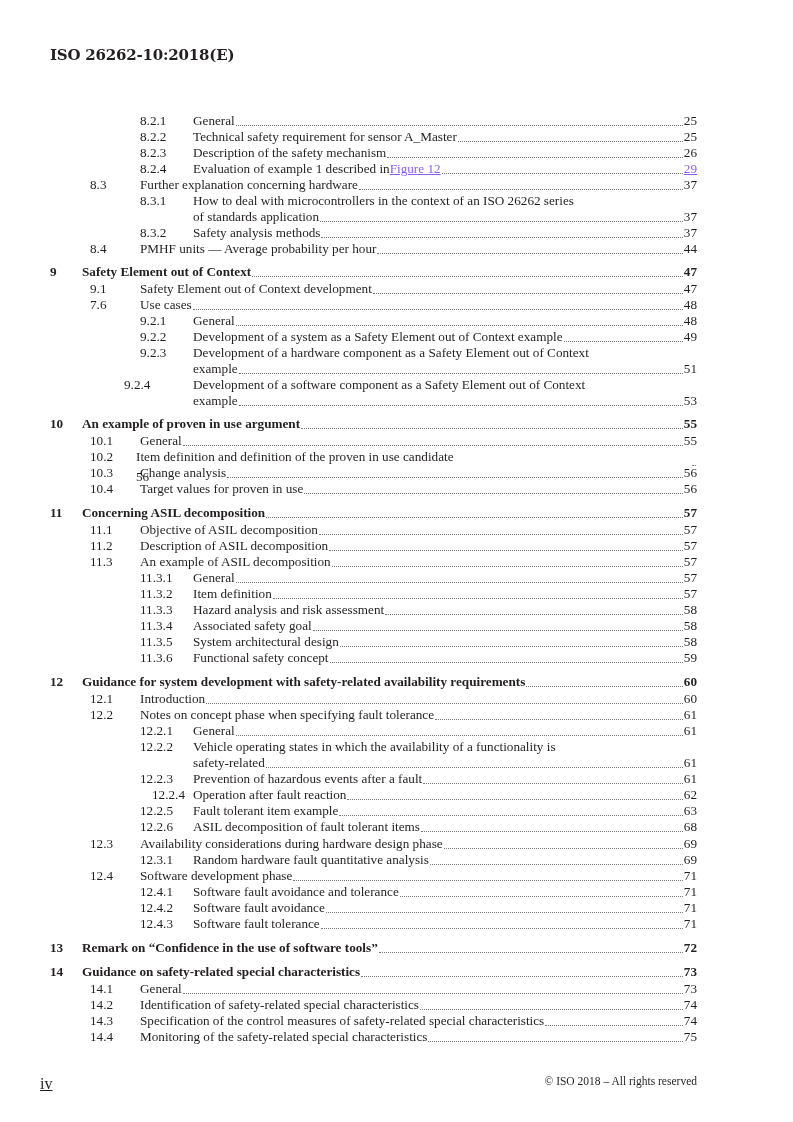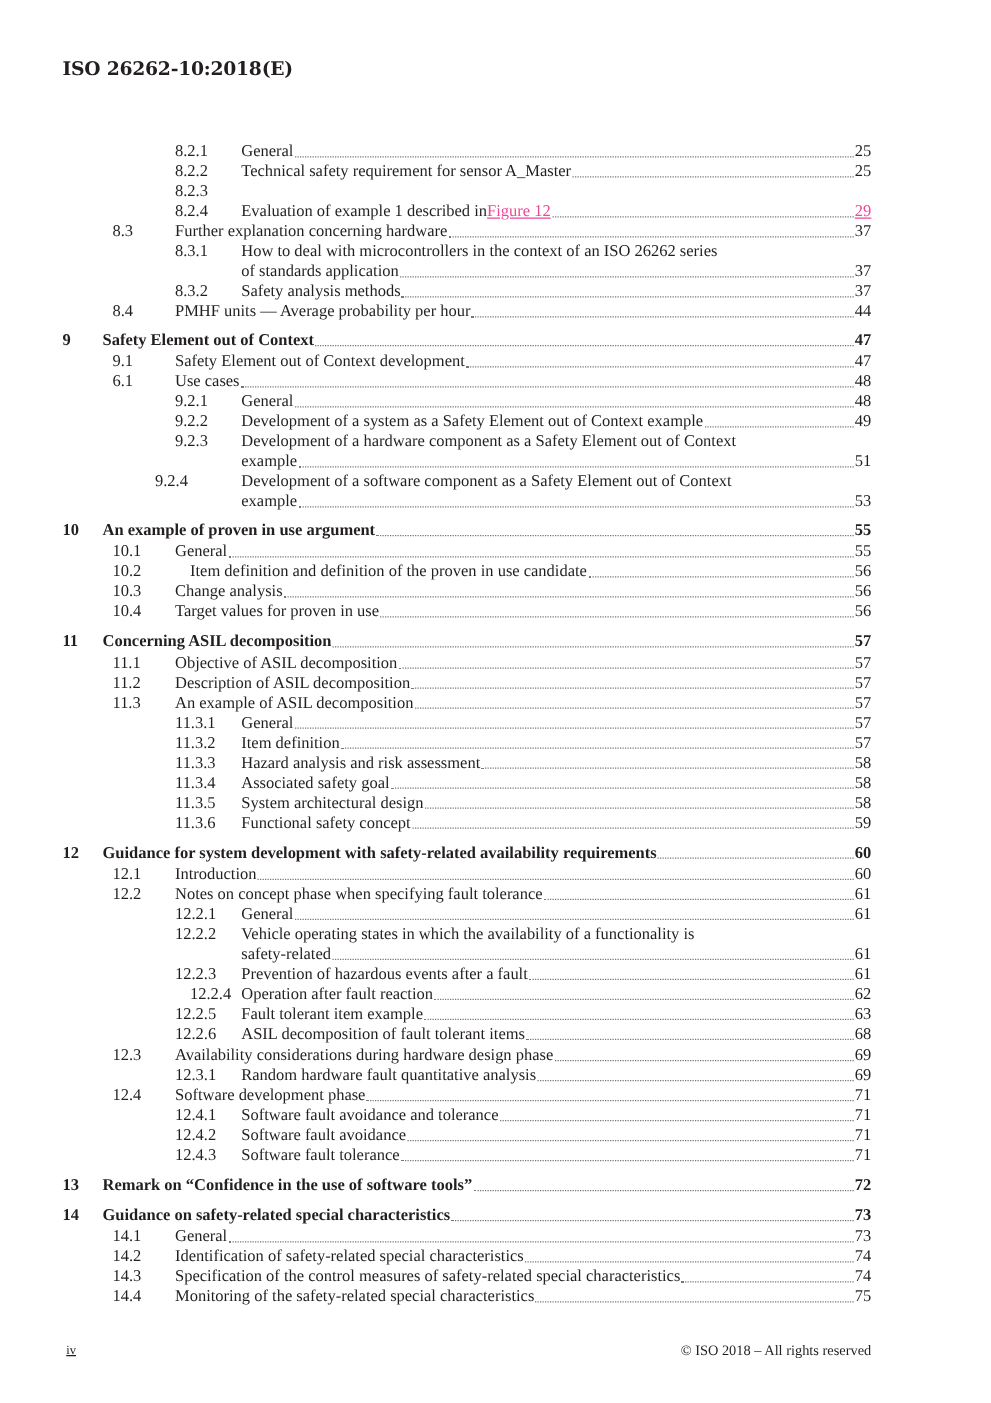--- a/index.html
+++ b/index.html
@@ -25,23 +25,23 @@
     white-space: nowrap;
     justify-content: center;
   }
   .txt { white-space: nowrap; }
   .dots {
     flex: 1; border-bottom: 1px dotted #777; margin: 0 1px 3px 1px; height: 0;
     min-width: 4px; align-self: flex-end;
   }
   .pg { white-space: nowrap; text-align: right; min-width: 12px; }
   .bold { font-weight: bold; }
-  .link { color: #ec4899; text-decoration: underline; }
+  .link { color: #8b5cf6; text-decoration: underline; }
   .cont { position: absolute; white-space: nowrap; }
-  .footer-left { position: absolute; left: 53px; top: 1075px; font-family: "Liberation Serif", serif; font-size: 10px; text-decoration: underline; }
+  .footer-left { position: absolute; left: 40px; top: 1075px; font-family: "Liberation Serif", serif; font-size: 16px; text-decoration: underline; }
   .footer-right { position: absolute; right: 96px; top: 1075px; font-family: "Liberation Serif", serif; font-size: 11.5px; }
 </style>
 </head>
 <body>
 
 <div class="doc-id">ISO 26262-10:2018(E)</div>
 
 <div class="toc" id="toc">
     <div class="row" style="top: 113px;">
       <span class="num" style="left: 140px;">8.2.1</span>
@@ -54,20 +54,25 @@
     <div class="row" style="top: 129px;">
       <span class="num" style="left: 140px;">8.2.2</span>
       <div class="line" style="left: 193px;">
         <span class="txt">Technical safety requirement for sensor A_Master</span>
         <span class="dots"></span>
         <span class="pg">25</span>
       </div>
     </div>
     <div class="row" style="top: 145px;">
       <span class="num" style="left: 140px;">8.2.3</span>
+      <div class="line" style="left: 193px;">
+        <span class="txt">Description of the safety mechanism</span>
+        <span class="dots"></span>
+        <span class="pg">26</span>
+      </div>
     </div>
     <div class="row" style="top: 161px;">
       <span class="num" style="left: 140px;">8.2.4</span>
       <div class="line" style="left: 193px;">
         <span class="txt">Evaluation of example 1 described in </span>
         <span class="link">Figure 12</span>
         <span class="dots"></span>
         <span class="pg link">29</span>
       </div>
     </div>
@@ -114,21 +119,21 @@
     </div>
     <div class="row" style="top: 281px;">
       <span class="num" style="left: 90px;">9.1</span>
       <div class="line" style="left: 140px;">
         <span class="txt">Safety Element out of Context development</span>
         <span class="dots"></span>
         <span class="pg">47</span>
       </div>
     </div>
     <div class="row" style="top: 297px;">
-      <span class="num" style="left: 90px;">6.1</span>
+      <span class="num" style="left: 90px;">7.6</span>
       <div class="line" style="left: 140px;">
         <span class="txt">Use cases</span>
         <span class="dots"></span>
         <span class="pg">48</span>
       </div>
     </div>
     <div class="row" style="top: 313px;">
       <span class="num" style="left: 140px;">9.2.1</span>
       <div class="line" style="left: 193px;">
         <span class="txt">General</span>
@@ -173,21 +178,21 @@
     <div class="row" style="top: 433px;">
       <span class="num" style="left: 90px;">10.1</span>
       <div class="line" style="left: 140px;">
         <span class="txt">General</span>
         <span class="dots"></span>
         <span class="pg">55</span>
       </div>
     </div>
     <div class="row" style="top: 449px;">
       <span class="num" style="left: 90px;">10.2</span>
-      <div class="line" style="left: 152px;">
+      <div class="line" style="left: 136px; flex-direction: column;">
         <span class="txt">Item definition and definition of the proven in use candidate</span>
         <span class="dots"></span>
         <span class="pg">56</span>
       </div>
     </div>
     <div class="row" style="top: 465px;">
       <span class="num" style="left: 90px;">10.3</span>
       <div class="line" style="left: 140px;">
         <span class="txt">Change analysis</span>
         <span class="dots"></span>

